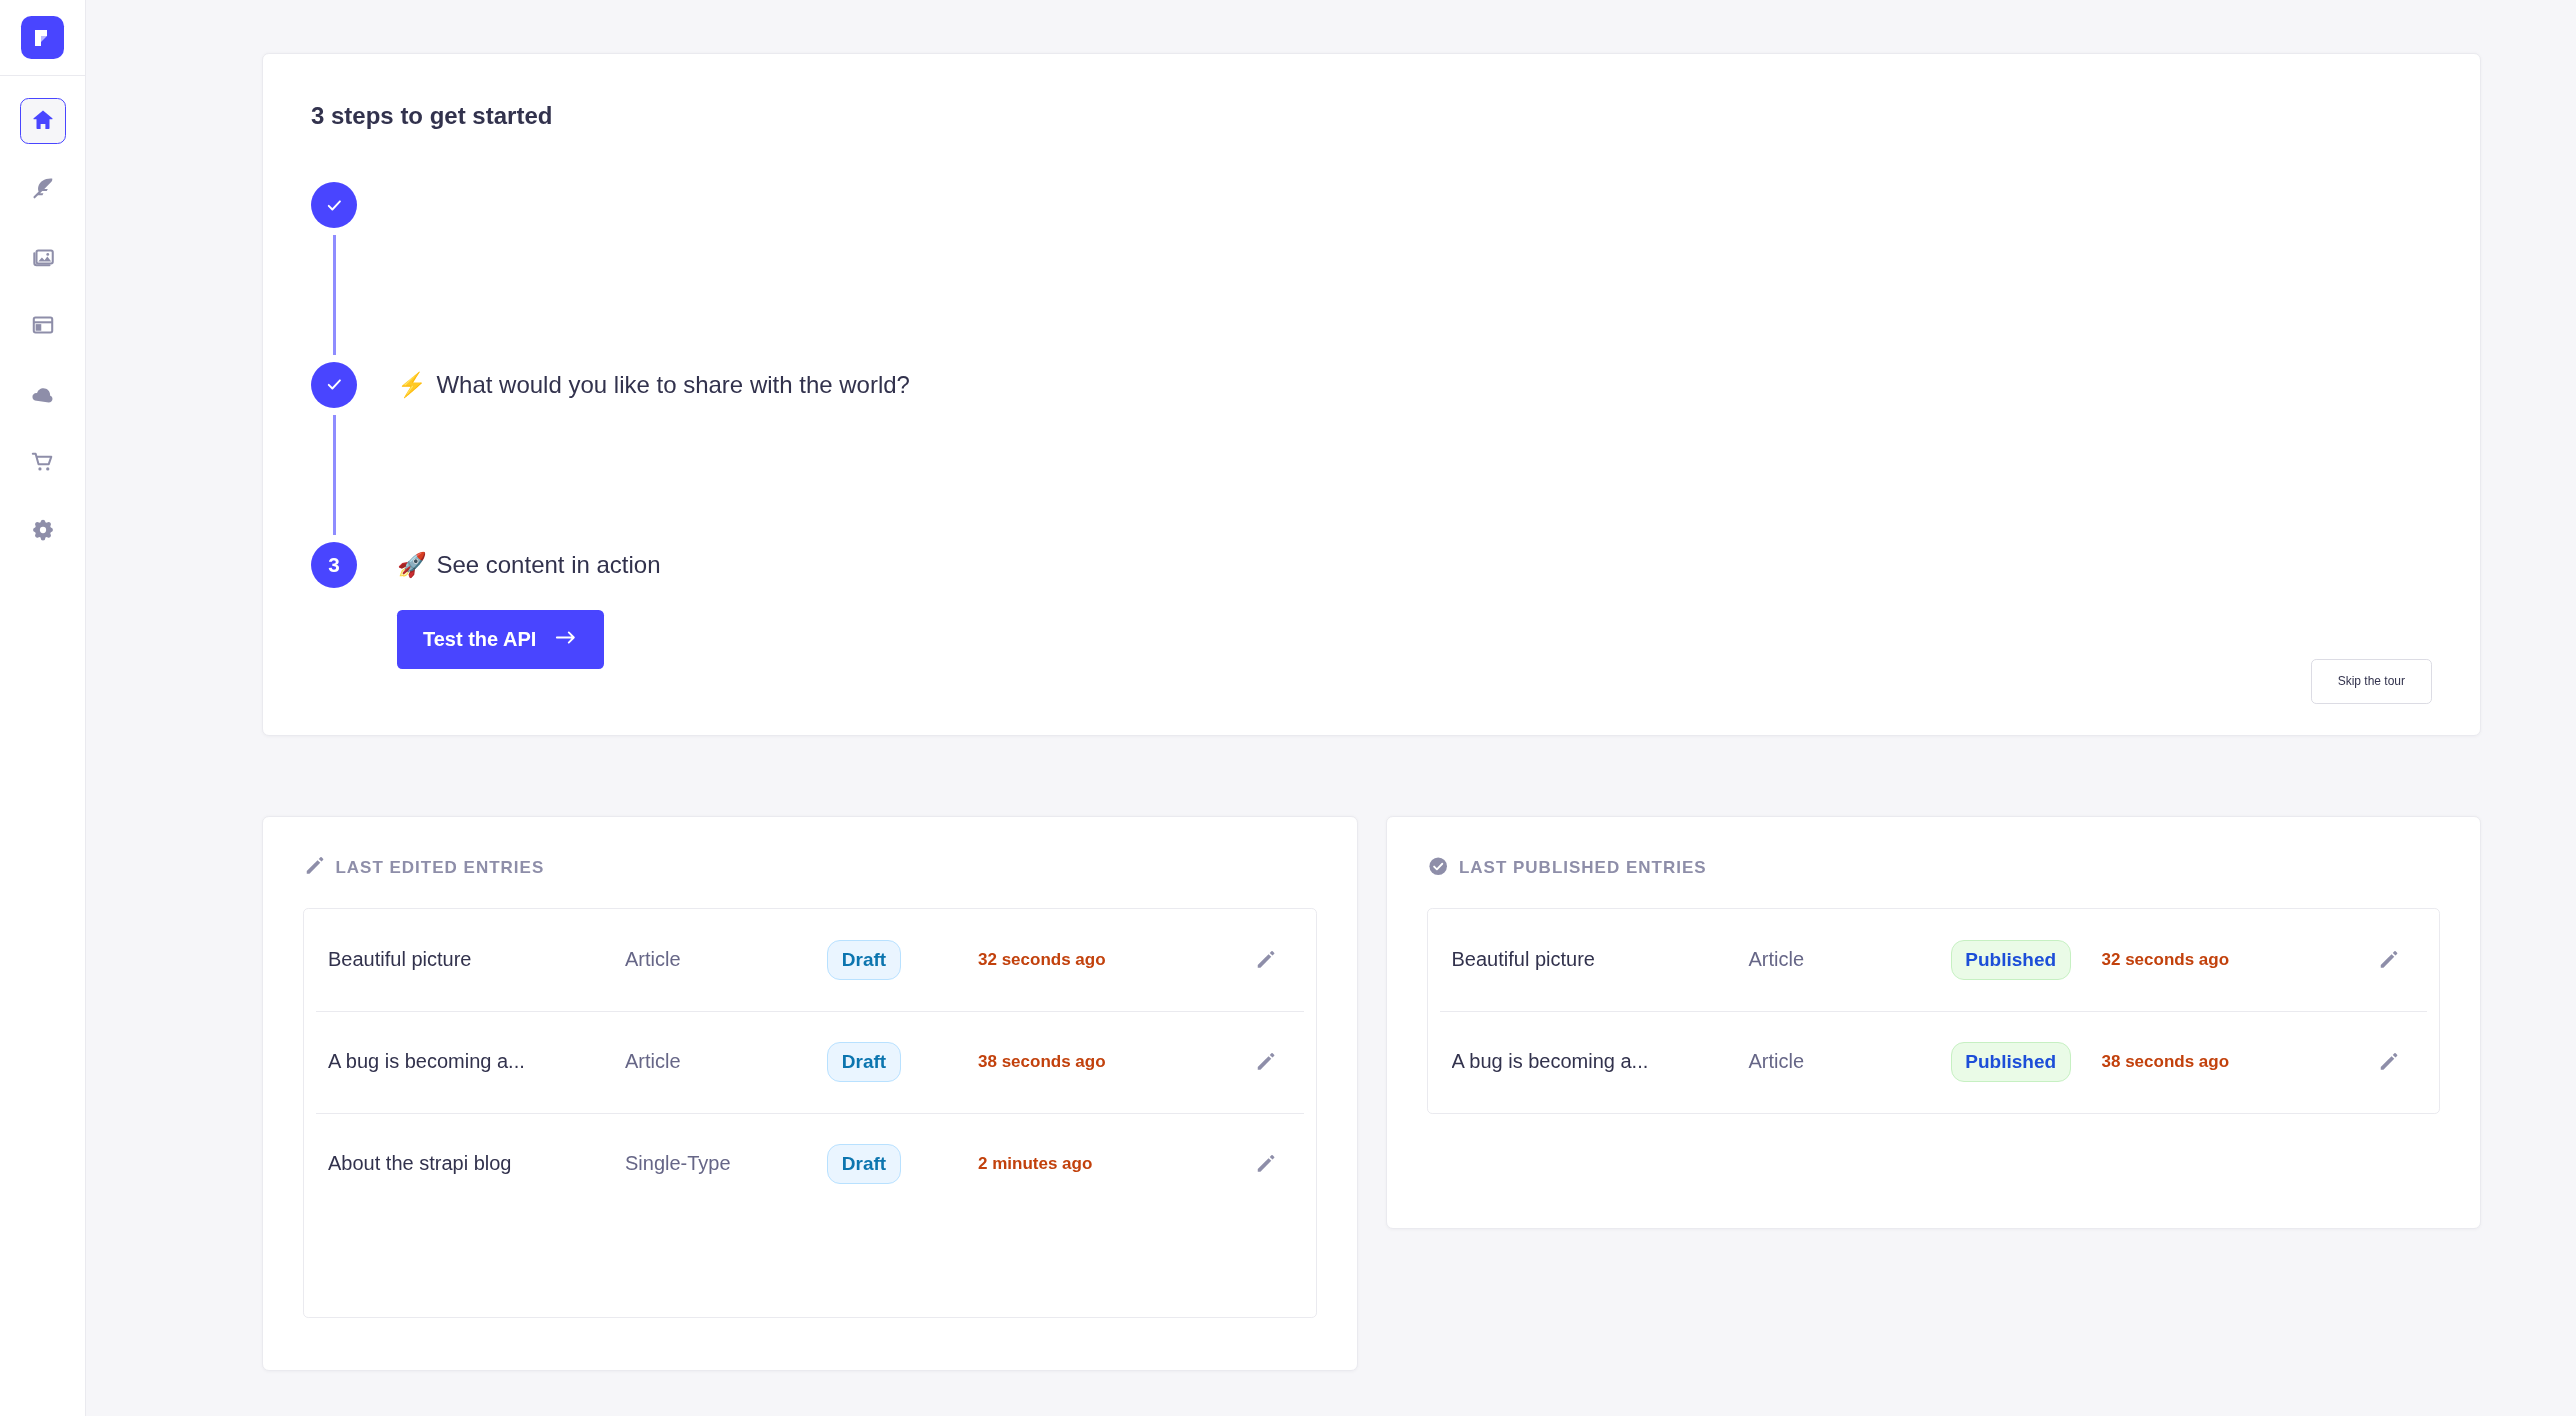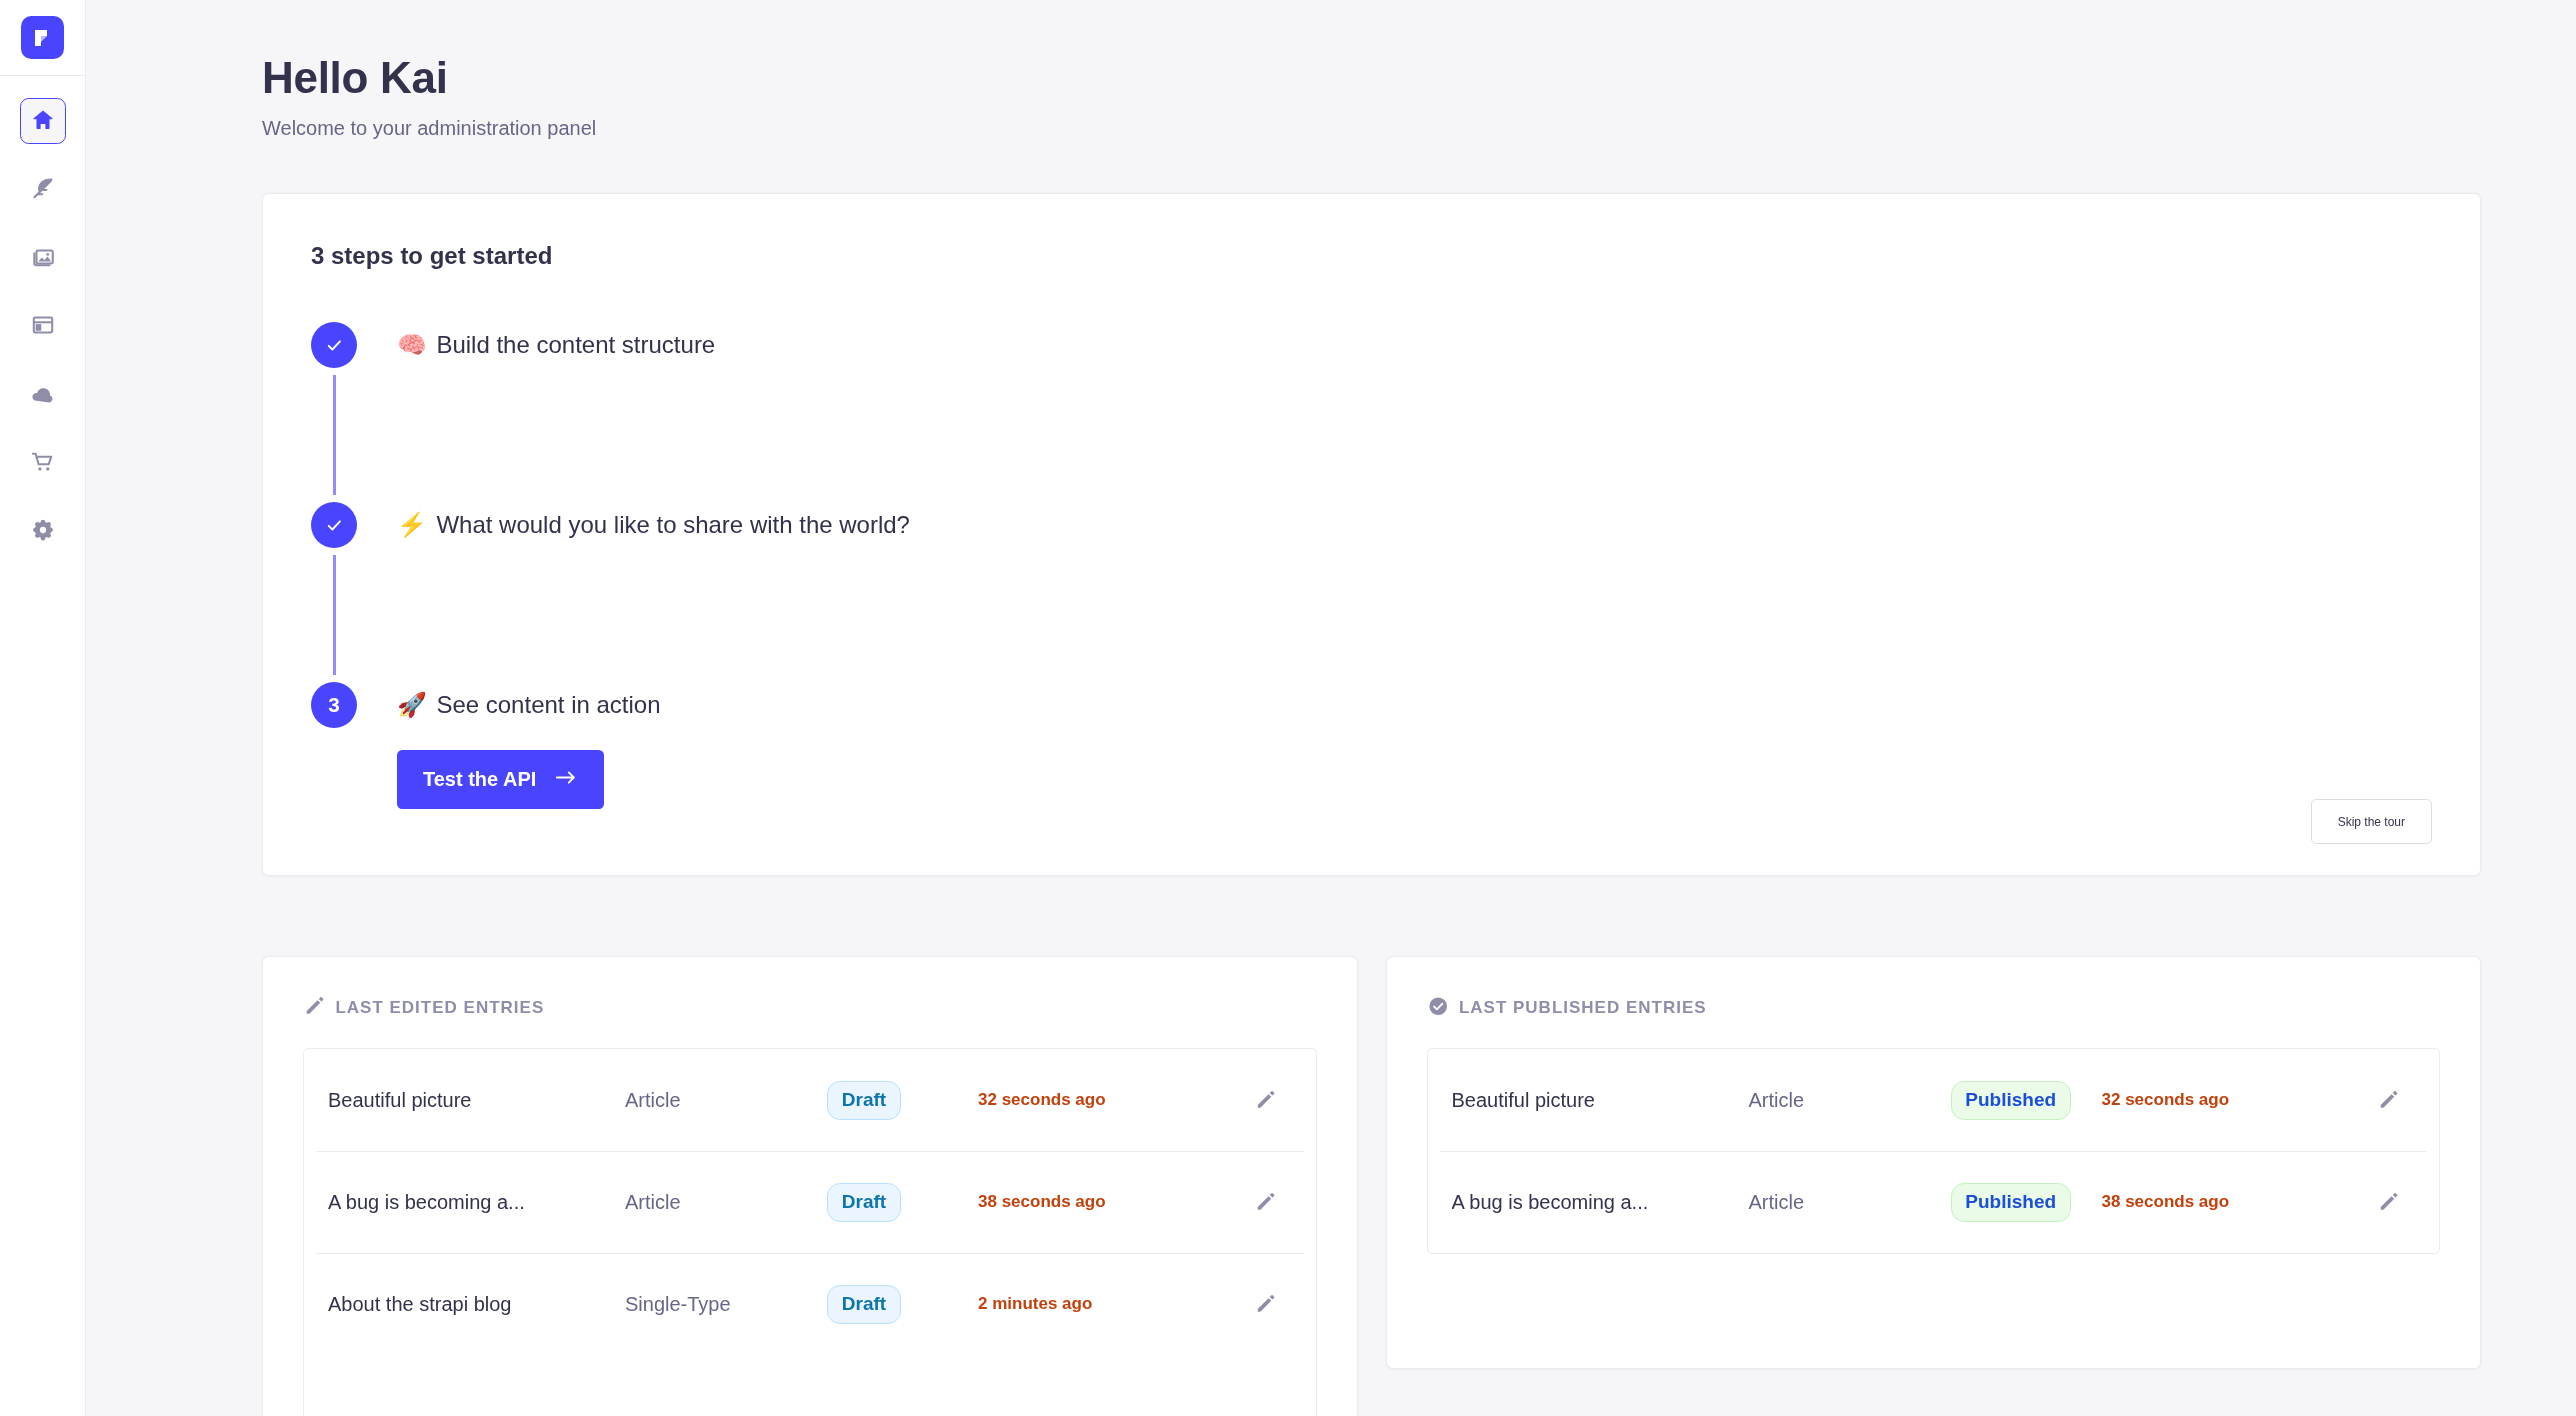--- a/index.html
+++ b/index.html
@@ -318,36 +318,29 @@
               <circle cx="12" cy="12" r="2.9" fill="#ffffff"></circle>
             </svg>
         </span>
       </div>
 
     </nav>
   </aside>
 
   <main class="main">
 
-    <div class="page-head">
-      <h1 class="page-title">Hello Kai</h1>
-      <p class="page-sub">Welcome to your administration panel</p>
-    </div>
 
     <section class="card steps-card">
       <h2 class="steps-title">3 steps to get started</h2>
 
       <div class="step-row">
         <div class="step-bullet">
           <svg width="20.7" height="20.7" viewBox="0 0 24 24">
               <path d="M5.5 12.6l4.2 4.2 8.8-9.4" fill="none" stroke="#ffffff" stroke-width="2.2" stroke-linecap="round" stroke-linejoin="round"></path>
             </svg>
-        </div>
-        <div class="step-label">
-          <span class="step-emoji">🧠</span><span>Build the content structure</span>
         </div>
       </div>
 
       <div class="step-connector"></div>
 
       <div class="step-row">
         <div class="step-bullet">
           <svg width="20.7" height="20.7" viewBox="0 0 24 24">
               <path d="M5.5 12.6l4.2 4.2 8.8-9.4" fill="none" stroke="#ffffff" stroke-width="2.2" stroke-linecap="round" stroke-linejoin="round"></path>
             </svg>

